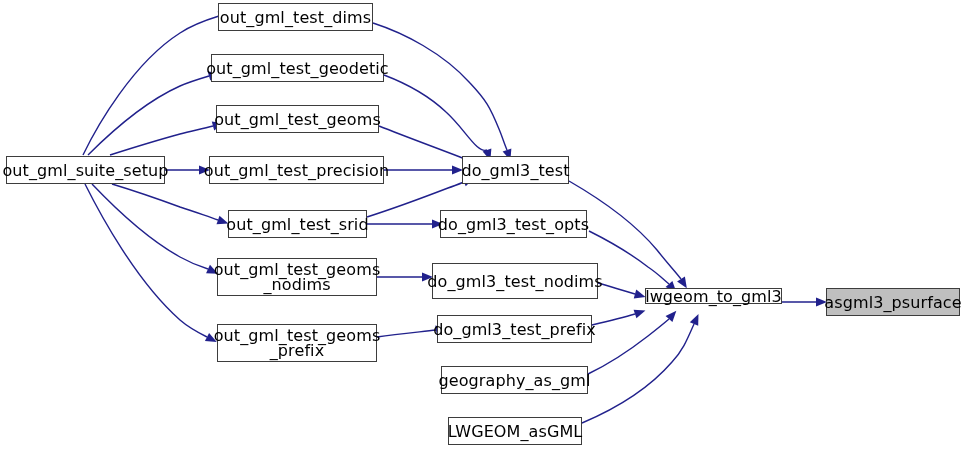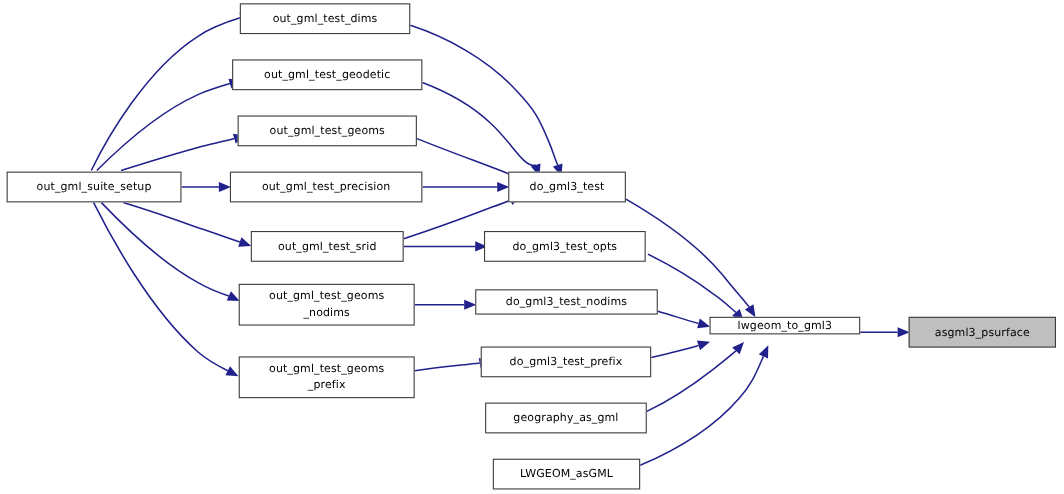--- a/index.html
+++ b/index.html
@@ -26,21 +26,21 @@
   .node {
     position: absolute;
     box-sizing: border-box;
     border: 1px solid #3d3d3d;
     background: #ffffff;
     color: #000000;
     display: flex;
     align-items: center;
     justify-content: center;
     text-align: center;
-    font-size: 10px;
+    font-size: 16px;
     line-height: 15px;
     letter-spacing: 0.1px;
     white-space: pre;
     z-index: 2;
   }
   .node.highlight {
     background: #bfbfbf;
     align-items: center;
   }
   .node-label {
@@ -110,21 +110,21 @@
       <div class="node" style="left: 216px; top: 105px; width: 163px; height: 28px; border-color: rgb(61, 61, 61);"><span class="node-label">out_gml_test_geoms</span></div>
       <div class="node" style="left: 6px; top: 156px; width: 159px; height: 28px; border-color: rgb(61, 61, 61);"><span class="node-label">out_gml_suite_setup</span></div>
       <div class="node" style="left: 209px; top: 156px; width: 175px; height: 28px; border-color: rgb(61, 61, 61);"><span class="node-label">out_gml_test_precision</span></div>
       <div class="node" style="left: 228px; top: 210px; width: 139px; height: 28px; border-color: rgb(61, 61, 61);"><span class="node-label">out_gml_test_srid</span></div>
       <div class="node" style="left: 217px; top: 258px; width: 160px; height: 38px; border-color: rgb(61, 61, 61);"><span class="node-label">out_gml_test_geoms
 _nodims</span></div>
       <div class="node" style="left: 217px; top: 324px; width: 160px; height: 38px; border-color: rgb(61, 61, 61);"><span class="node-label">out_gml_test_geoms
 _prefix</span></div>
       <div class="node" style="left: 462px; top: 156px; width: 107px; height: 28px; border-color: rgb(61, 61, 61);"><span class="node-label">do_gml3_test</span></div>
       <div class="node" style="left: 440px; top: 210px; width: 147px; height: 28px; border-color: rgb(61, 61, 61);"><span class="node-label">do_gml3_test_opts</span></div>
-      <div class="node" style="left: 432px; top: 263px; width: 166px; height: 23px; border-color: rgb(61, 61, 61);"><span class="node-label">do_gml3_test_nodims</span></div>
+      <div class="node" style="left: 432px; top: 263px; width: 166px; height: 36px; border-color: rgb(61, 61, 61);"><span class="node-label">do_gml3_test_nodims</span></div>
       <div class="node" style="left: 437px; top: 315px; width: 155px; height: 28px; border-color: rgb(61, 61, 61);"><span class="node-label">do_gml3_test_prefix</span></div>
       <div class="node" style="left: 441px; top: 366px; width: 147px; height: 28px; border-color: rgb(61, 61, 61); justify-content: center;"><span class="node-label">geography_as_gml</span></div>
       <div class="node" style="left: 448px; top: 417px; width: 134px; height: 28px; border-color: rgb(61, 61, 61);"><span class="node-label">LWGEOM_asGML</span></div>
       <div class="node" style="left: 645px; top: 288px; width: 137px; height: 16px; border-color: rgb(61, 61, 61);"><span class="node-label">lwgeom_to_gml3</span></div>
       <div class="node highlight" style="left: 826px; top: 288px; width: 134px; height: 28px; border-color: rgb(61, 61, 61); background: rgb(191, 191, 191);"><span class="node-label">asgml3_psurface</span></div>
     </div>
 
 </div>
 
 </body></html>

